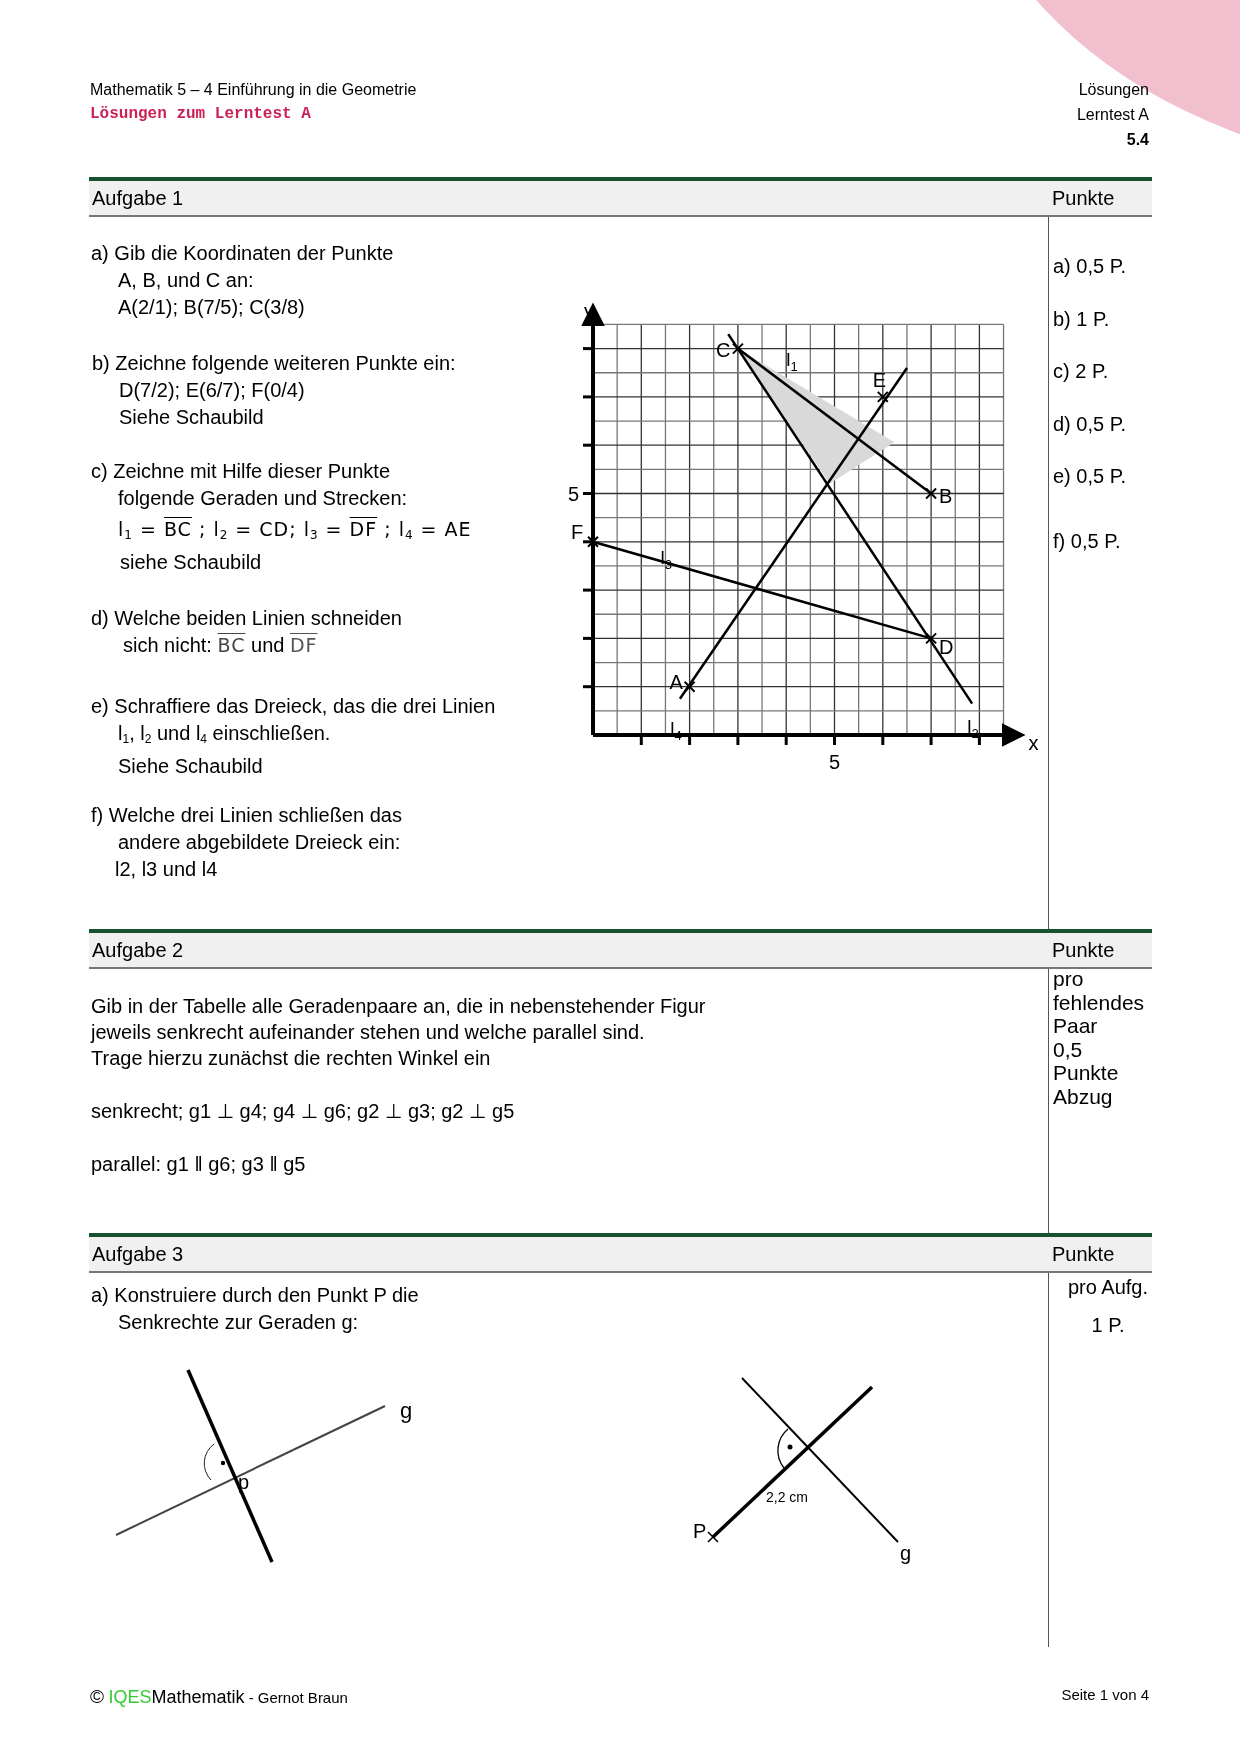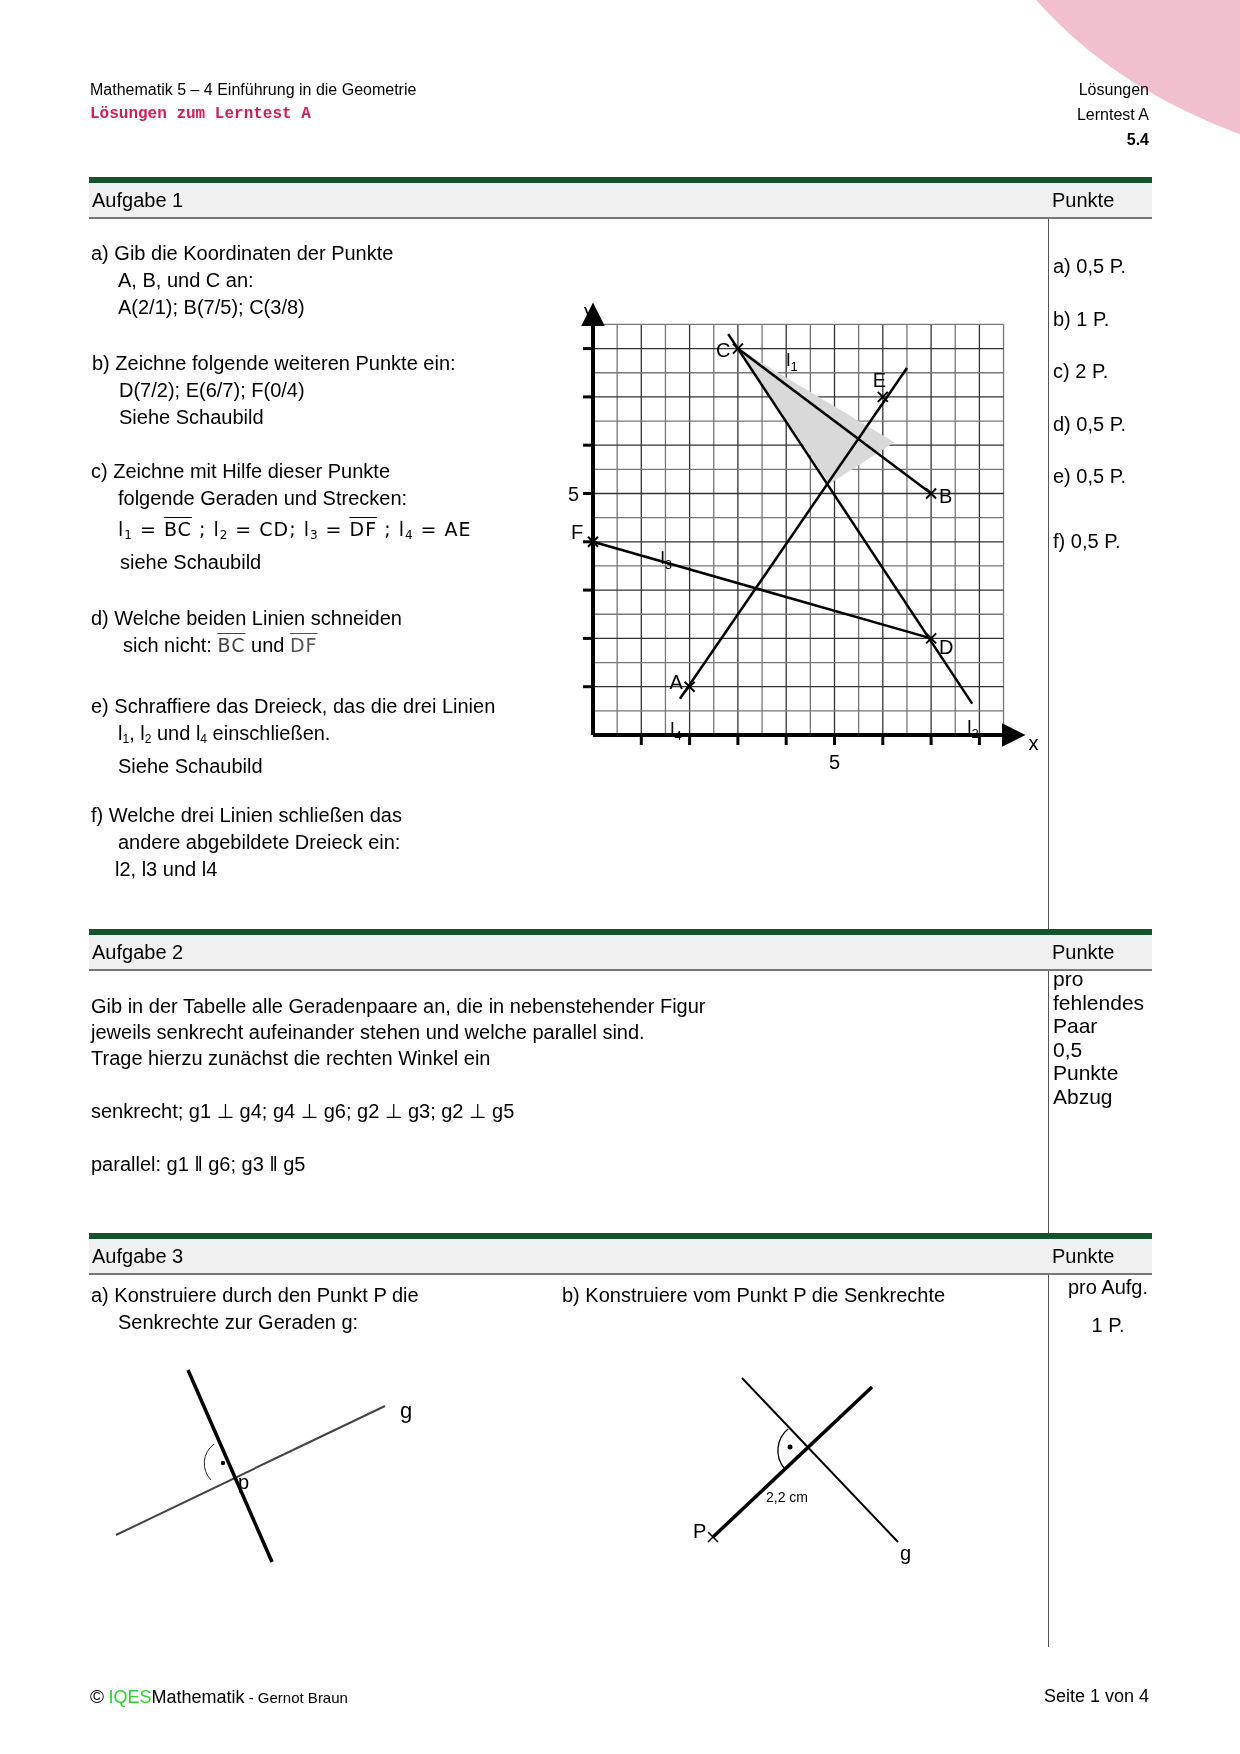--- a/index.html
+++ b/index.html
@@ -3,21 +3,21 @@
 <meta charset="utf-8">
 <style>
   html, body { margin: 0; padding: 0; }
   body { width: 1240px; height: 1754px; position: relative; background: #fff; font-family: "Liberation Sans", sans-serif; color: #000; overflow: hidden; }
   .blob { position: absolute; left: 956px; top: -200px; width: 520px; height: 375px; background: #f2bfcf; border-radius: 0 0 0 100% / 0 0 0 100%; }
   .hdr-left { position: absolute; left: 90px; top: 77px; font-size: 16px; line-height: 25px; }
   .hdr-left .sub { color: #cc1f54; font-weight: bold; font-family: Liberation Mono, monospace; }
   .hdr-right { position: absolute; right: 91px; top: 77px; font-size: 16px; line-height: 25px; text-align: right; }
   .hdr-right .num { font-weight: bold; }
   .vline { position: absolute; left: 1048px; top: 177px; width: 1px; height: 1470px; background: #555; }
-  .sec-head { position: absolute; left: 89px; width: 1063px; height: 34px; background: #f0f0f0; border-top: 6px solid #14532d; border-bottom: 2px solid #777; font-size: 20px; }
+  .sec-head { position: absolute; left: 89px; width: 1063px; height: 34px; background: #f0f0f0; border-top: 4px solid #14532d; border-bottom: 2px solid #777; font-size: 20px; }
   .sec-head .t { position: absolute; left: 3px; top: 6px; }
   .sec-head .p { position: absolute; left: 963px; top: 6px; }
   .txt { position: absolute; font-size: 20px; line-height: 27px; white-space: nowrap; }
   .ind { padding-left: 27px; }
   .ov { text-decoration: overline; }
   .hand { font-family: "DejaVu Sans", sans-serif; font-size: 19px; letter-spacing: 1px; }
   sub { font-size: 12px; vertical-align: -3px; }
   .pts { position: absolute; left: 1053px; font-size: 20px; }
   .pts2 { position: absolute; left: 1053px; top: 967px; font-size: 21px; line-height: 23.5px; }
   .pts3 { position: absolute; left: 1053px; top: 1268px; width: 110px; text-align: center; font-size: 20px; line-height: 38px; }
@@ -209,21 +209,20 @@
 
 <div class="sec-head" style="top:1233px;">
   <span class="t">Aufgabe 3</span>
   <span class="p">Punkte</span>
 </div>
 <div class="txt" style="left:91px; top:1282px;">
   <div>a) Konstruiere durch den Punkt P die</div>
   <div class="ind">Senkrechte zur Geraden g:</div>
 </div>
 <div class="txt" style="left:562px; top:1282px;">
-  <div>b) Konstruiere vom Punkt P die Senkrechte</div>
 </div>
 <div class="pts3">
   <div>pro Aufg.</div>
   <div>1 P.</div>
 </div>
 
 <svg style="position:absolute; left:100px; top:1360px;" width="340" height="220">
   <line x1="16" y1="175" x2="193" y2="90" stroke="#444" stroke-width="2"></line>
   <line x1="88" y1="10" x2="172" y2="202" stroke="#000" stroke-width="3.5"></line>
   <line x1="193" y1="90" x2="285" y2="46" stroke="#444" stroke-width="2"></line>
@@ -241,13 +240,13 @@
   <path d="M48,182 L58,192 M48,192 L58,182" stroke="#000" stroke-width="1.5"></path>
   <text x="33" y="188" font-size="20">P</text>
   <text x="106" y="152" font-size="14">2,2 cm</text>
   <text x="240" y="210" font-size="20">g</text>
 </svg>
 
 <div class="footer" style="left:90px;">
   <span style="font-size:19px;">©</span>
   <span class="iqes" style="font-size:18px;">IQES</span><span style="font-size:18px;">Mathematik</span><span style="font-size:15px;"> - Gernot Braun</span>
 </div>
-<div class="footer" style="right:91px; font-size:18px;">Seite 1 von 4</div>
+<div class="footer" style="right:91px; font-size:15px;">Seite 1 von 4</div>
 
 </body></html>

